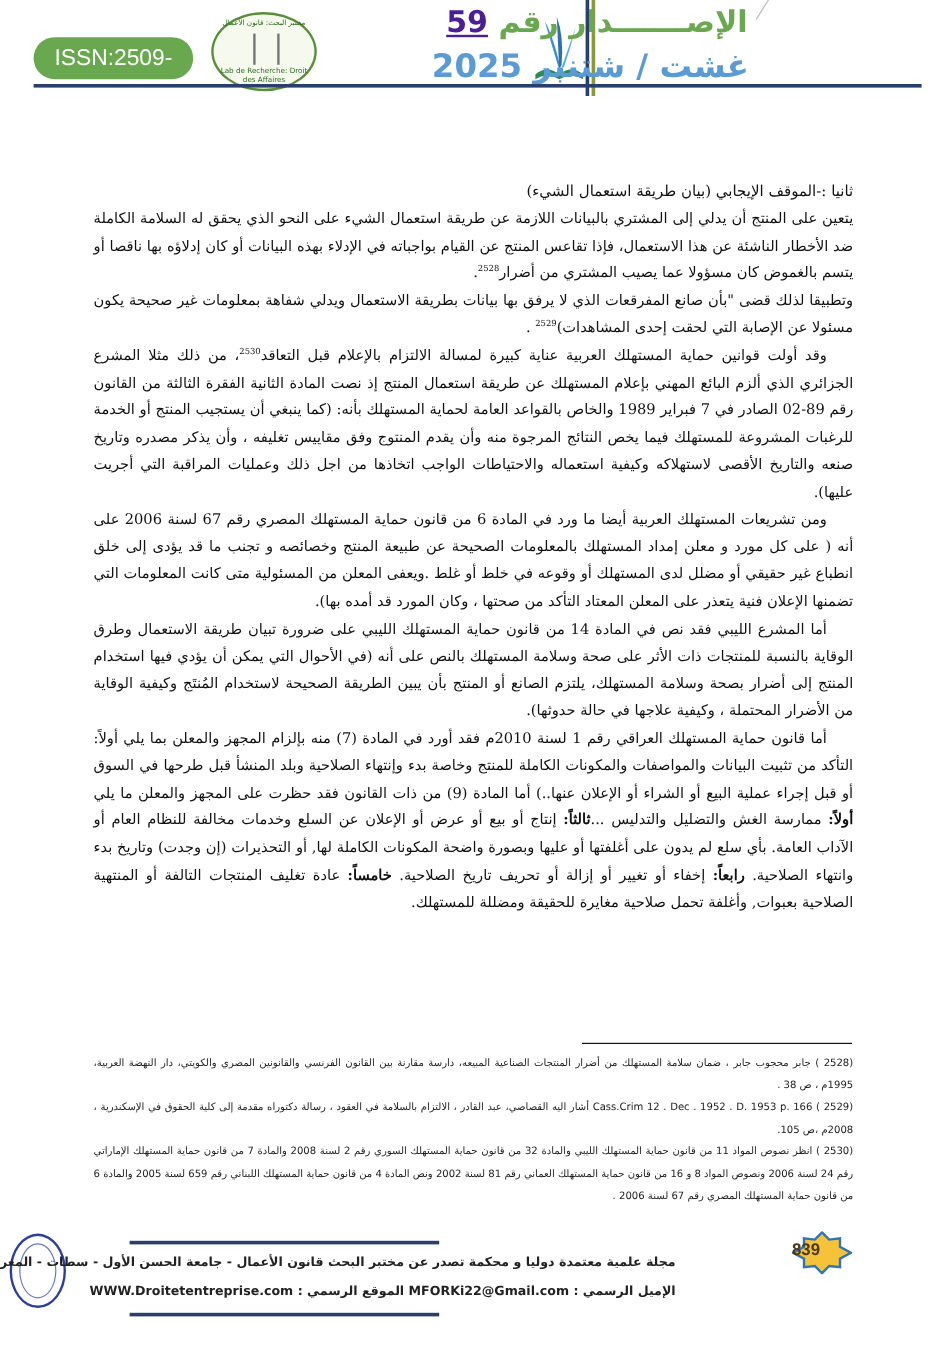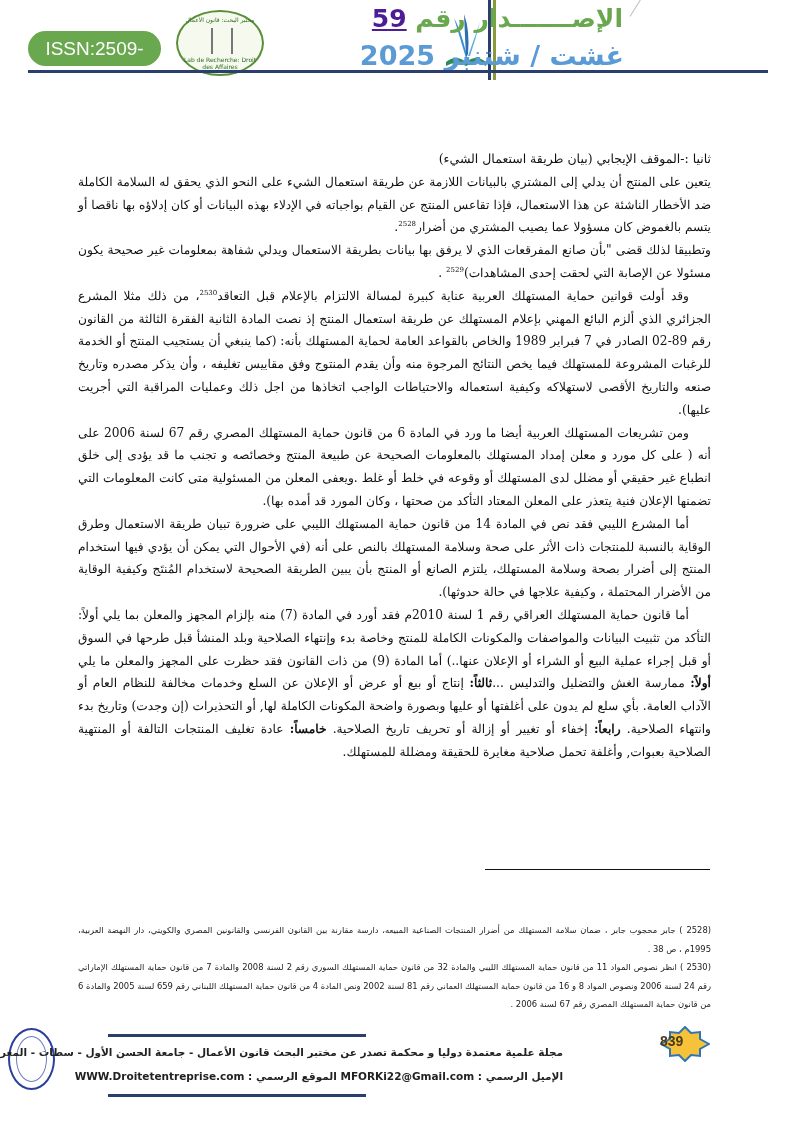--- a/index.html
+++ b/index.html
@@ -26,21 +26,21 @@
   .diag { position:absolute; left:630px; top:16px; width:60px; height:1px; background:#bbb; transform:rotate(-58deg); transform-origin:left; }
   .header-rule { position:absolute; left:28px; top:70px; width:740px; height:3px; background:#2a3f6e; }
   .body { position:absolute; left:78px; top:148px; width:633px; direction:rtl; text-align:justify;
           font-family:"DejaVu Serif","Liberation Serif",serif; font-size:12.2px; line-height:22.8px; }
   .body p { margin:0; }
   .body .heading { font-weight:normal; font-size:12.5px; }
   .indent { text-indent:22px; }
   sup { font-size:7px; vertical-align:super; line-height:0;margin-top:44px; }
   .fn-rule { position:absolute; left:485px; top:869px; width:225px; height:1px; background:#111; }
   .footnotes { position:absolute; left:78px; top:876px; width:633px; direction:rtl; text-align:justify;
-               font-family:"DejaVu Sans","Liberation Sans",sans-serif; font-size:8.4px; line-height:18.5px; color:#222;margin-top:45px; }
+               font-family:"DejaVu Sans","Liberation Sans",sans-serif; font-size:8.4px; line-height:18.5px; color:#222; }
   .footnotes p { margin:0; }
   .footer { position:absolute; left:0; top:1030px; width:793px; height:90px; }
   .f-rule { position:absolute; left:108px; width:258px; height:3px; background:#2a3f6e; }
   .f-line1 { position:absolute; right:230px; top:16px; font-size:10.5px; font-weight:bold; color:#222; direction:rtl; white-space:nowrap; }
   .f-line2 { position:absolute; right:230px; top:40px; font-size:10.5px; font-weight:bold; color:#222; direction:rtl; white-space:nowrap; }
   .page-badge { position:absolute; left:660px; top:-4px; width:50px; height:36px; }
   .page-badge .num { position:absolute; left:0; top:7px; width:100%; font-size:14px; font-weight:bold; color:#4a3a1a; font-family:"Liberation Sans",sans-serif; }
   .stamp { position:absolute; left:8px; top:-2px; width:43px; height:58px; border-radius:50%; border:2px solid #2a3f9e; background:#fff; }
 </style>
 </head>
@@ -81,20 +81,21 @@
   <p><span>وتطبيقا لذلك قضى "بأن صانع المفرقعات الذي لا يرفق بها بيانات بطريقة الاستعمال ويدلي شفاهة بمعلومات غير صحيحة يكون مسئولا عن الإصابة التي لحقت إحدى المشاهدات)</span><sup>2529</sup><span> .</span></p>
   <p class="indent"><span>وقد أولت قوانين حماية المستهلك العربية عناية كبيرة لمسالة الالتزام بالإعلام قبل التعاقد</span><sup>2530</sup><span>، من ذلك مثلا المشرع الجزائري الذي ألزم البائع المهني بإعلام المستهلك عن طريقة استعمال المنتج إذ نصت المادة الثانية الفقرة الثالثة من القانون رقم 89-02 الصادر في 7 فبراير 1989 والخاص بالقواعد العامة لحماية المستهلك بأنه: (كما ينبغي أن يستجيب المنتج أو الخدمة للرغبات المشروعة للمستهلك فيما يخص النتائج المرجوة منه وأن يقدم المنتوج وفق مقاييس تغليفه ، وأن يذكر مصدره وتاريخ صنعه والتاريخ الأقصى لاستهلاكه وكيفية استعماله والاحتياطات الواجب اتخاذها من اجل ذلك وعمليات المراقبة التي أجريت عليها).</span></p>
   <p class="indent">ومن تشريعات المستهلك العربية أيضا ما ورد في المادة 6 من قانون حماية المستهلك المصري رقم  67 لسنة 2006 على أنه ( على كل مورد و معلن إمداد المستهلك بالمعلومات الصحيحة عن طبيعة المنتج وخصائصه و تجنب ما قد يؤدى إلى خلق انطباع غير حقيقي أو مضلل لدى المستهلك أو وقوعه في خلط أو غلط .ويعفى المعلن من المسئولية متى كانت المعلومات التي تضمنها الإعلان فنية يتعذر على المعلن المعتاد التأكد من صحتها ،  وكان المورد قد أمده بها).</p>
   <p class="indent">أما المشرع الليبي فقد نص في المادة 14 من قانون حماية المستهلك الليبي على ضرورة تبيان طريقة الاستعمال وطرق الوقاية بالنسبة للمنتجات ذات الأثر على صحة وسلامة المستهلك بالنص على أنه  (في الأحوال التي يمكن أن يؤدي فيها استخدام المنتج إلى أضرار بصحة وسلامة المستهلك، يلتزم الصانع أو المنتج بأن يبين الطريقة الصحيحة لاستخدام المُنتَج وكيفية الوقاية من الأضرار المحتملة ، وكيفية علاجها في حالة حدوثها).</p>
   <p class="indent"><span>أما قانون حماية المستهلك العراقي رقم 1 لسنة 2010م فقد أورد في المادة (7) منه بإلزام المجهز والمعلن بما يلي أولاً: التأكد من تثبيت البيانات والمواصفات والمكونات الكاملة للمنتج وخاصة بدء وإنتهاء الصلاحية وبلد المنشأ قبل طرحها في السوق أو قبل إجراء عملية البيع أو الشراء أو الإعلان عنها..) أما المادة (9) من ذات القانون فقد حظرت على المجهز والمعلن ما يلي </span><b>أولاً:</b><span> ممارسة الغش والتضليل والتدليس ...</span><b>ثالثاً:</b><span> إنتاج أو بيع أو عرض أو الإعلان عن السلع وخدمات مخالفة للنظام العام أو الآداب العامة. بأي سلع لم يدون على أغلفتها أو عليها وبصورة واضحة المكونات الكاملة لها, أو التحذيرات (إن وجدت) وتاريخ بدء وانتهاء الصلاحية. </span><b>رابعاً:</b><span> إخفاء أو تغيير أو إزالة أو تحريف تاريخ الصلاحية. </span><b>خامساً:</b><span> عادة تغليف المنتجات التالفة أو المنتهية الصلاحية بعبوات, وأغلفة تحمل صلاحية مغايرة للحقيقة ومضللة للمستهلك.</span></p>
 </div>
 
 <div class="fn-rule"></div>
 <div class="footnotes">
   <p><span>(2528 )</span><span> جابر محجوب جابر ، ضمان سلامة المستهلك من أضرار المنتجات الصناعية المبيعه، دارسة مقارنة بين القانون الفرنسي والقانونين المصري والكويتي، دار النهضة العربية، 1995م ، ص 38 .</span></p>
+  <p><span>(2529 )</span> <span dir="ltr">Cass.Crim 12 . Dec . 1952 . D. 1953 p. 166</span><span> أشار اليه القصاصي، عبد القادر ، الالتزام بالسلامة في العقود ، رسالة دكتوراه مقدمة إلى كلية الحقوق في الإسكندرية ، 2008م ،ص 105.</span></p>
   <p><span>(2530 )</span><span> انظر نصوص المواد 11 من قانون حماية المستهلك الليبي والمادة 32 من قانون حماية المستهلك السوري رقم 2 لسنة 2008  والمادة  7 من قانون حماية المستهلك الإماراتي رقم 24 لسنة 2006 ونصوص المواد 8 و 16 من قانون حماية المستهلك العماني رقم 81 لسنة 2002 ونص المادة 4 من قانون حماية المستهلك اللبناني رقم 659 لسنة 2005 والمادة 6 من قانون حماية المستهلك المصري رقم 67 لسنة 2006 .</span></p>
 </div>
 
 <div class="footer">
   <div class="stamp">
     <div style="position:absolute;left:6px;top:6px;right:6px;bottom:6px;border:1px solid #6a7ac0;border-radius:50%"></div>
   </div>
   <div class="f-rule" style="top:4px"></div>
   <div class="f-line1">مجلة علمية معتمدة  دوليا و محكمة تصدر عن مختبر البحث قانون الأعمال - جامعة الحسن الأول - سطات - المغرب</div>
   <div class="f-line2">الإميل الرسمي :  MFORKi22@Gmail.com الموقع الرسمي : WWW.Droitetentreprise.com</div>

